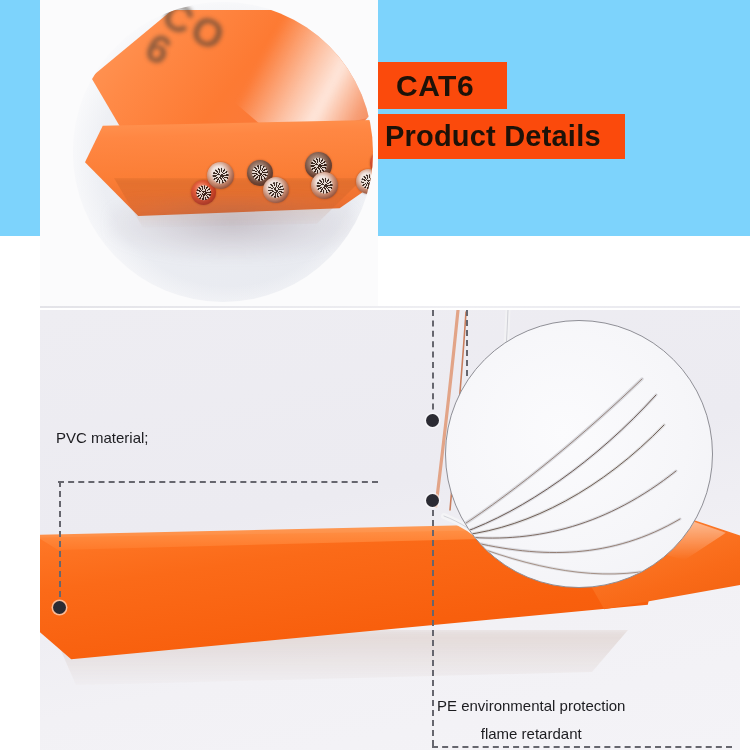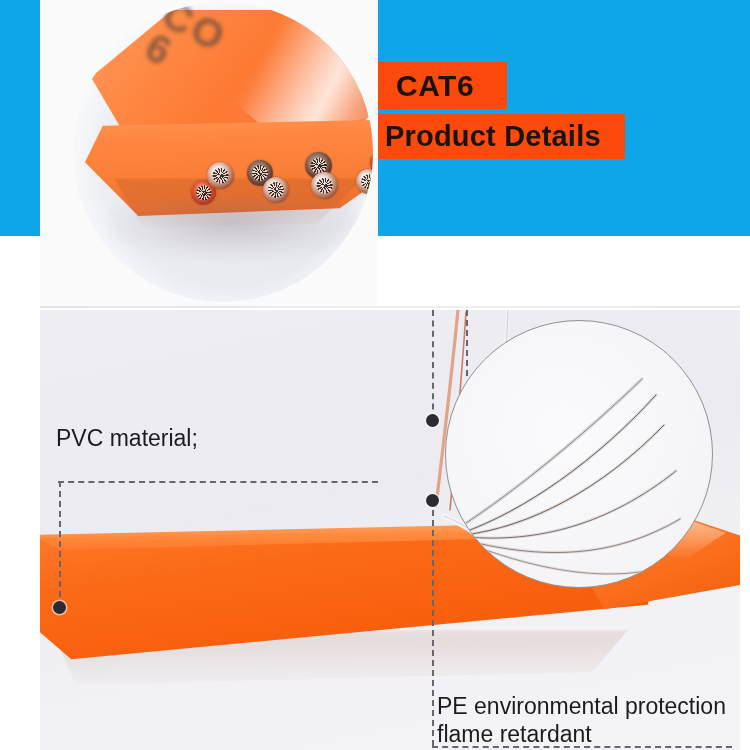--- a/index.html
+++ b/index.html
@@ -15,21 +15,21 @@
     background: #ffffff;
     font-family: "Liberation Sans", sans-serif;
   }
 
   
   #top-panel {
     position: absolute;
     left: 0; top: 0;
     width: 750px;
     height: 236px;
-    background: #0ea5e9;
+    background: #7dd3fc;
   }
   #top-photo-frame {
     position: absolute;
     left: 40px; top: 0px;
     width: 338px; height: 308px;
     background: #fbfbfc;
     overflow: hidden;
   }
   
   #cable-end-photo {
@@ -238,24 +238,25 @@
   .leader-h {
     position: absolute;
     height: 0;
     border-top: 2px dashed #66666e;
   }
 
   
   .callout {
     position: absolute;
     color: #1c1c20;
-    font-size: 23px;
+    font-size: 15px;
     line-height: 28px;
     white-space: nowrap;
     font-family: "Liberation Sans", sans-serif;
+    text-align: center;
   }
   #callout-pvc { left: 56px; top: 424px; }
   #callout-pe  { left: 437px; top: 692px; }
 </style>
 </head>
 <body>
 
 <div id="page">
 
   <div id="top-panel">

